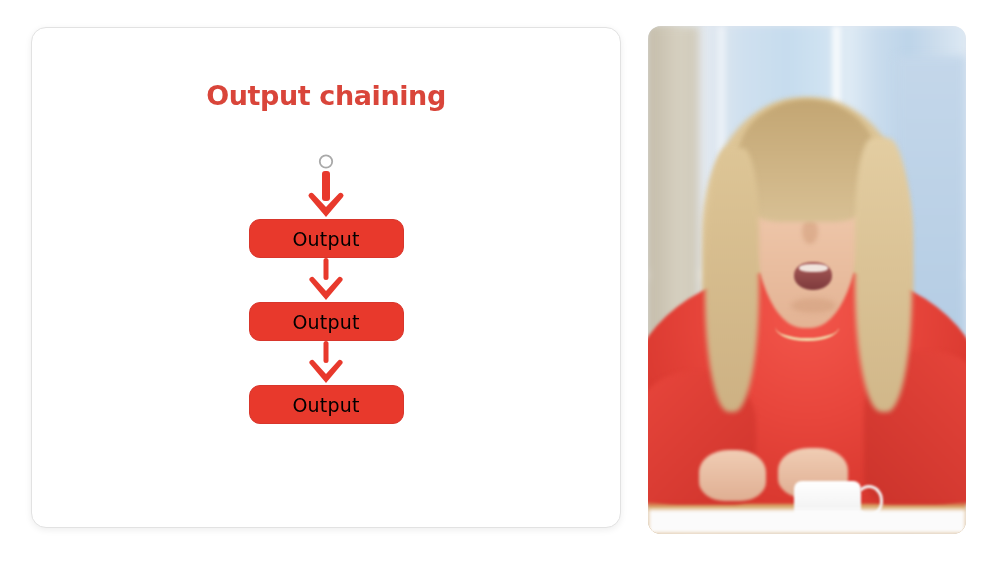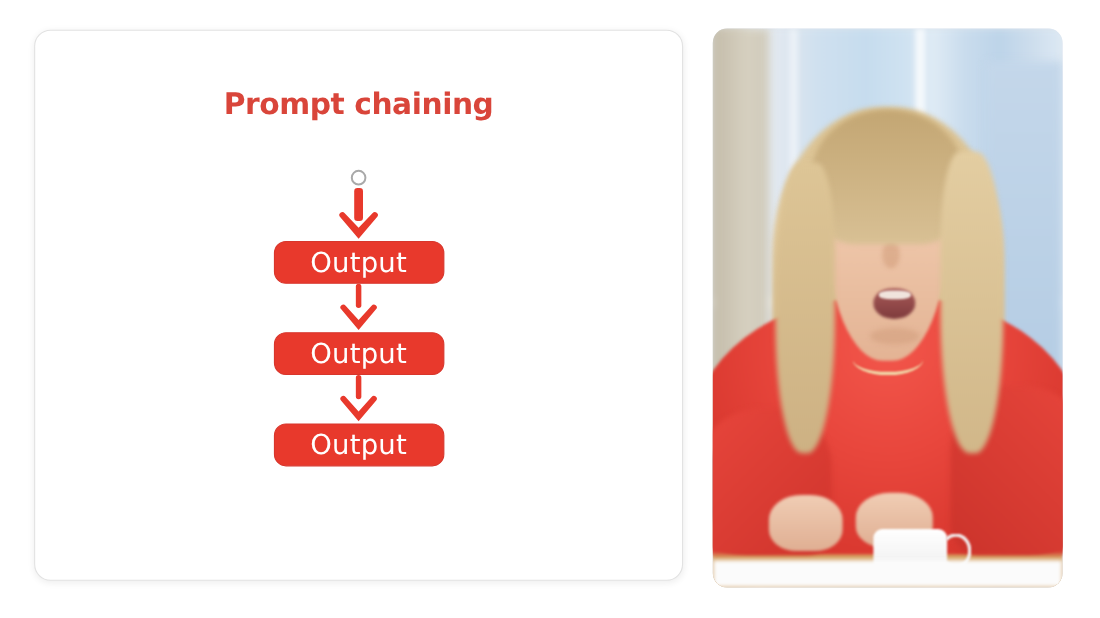--- a/index.html
+++ b/index.html
@@ -66,22 +66,22 @@
   .output-box {
     width: 155px;
     height: 39px;
     background: #e8392c;
     border: 1.5px solid #d8362c;
     border-radius: 11px;
     box-sizing: border-box;
     display: flex;
     align-items: center;
     justify-content: center;
-    color: #ffffff;
-    font-size: 25px;
+    color: #000000;
+    font-size: 19px;
     font-weight: 500;
     letter-spacing: 0.2px;
     font-family: "DejaVu Sans", "Liberation Sans", sans-serif;
   }
 
   
   #video-panel {
     position: absolute;
     left: 648px;
     top: 26px;
@@ -305,21 +305,21 @@
     left: 0; top: 0; right: 0; bottom: 0;
     backdrop-filter: blur(0.3px);
     pointer-events: none;
   }
 </style>
 </head>
 <body>
 
 <div id="slide-card">
 
-  <div id="slide-title">Prompt chaining</div>
+  <div id="slide-title">Output chaining</div>
 
   <div id="flow-diagram">
 
     <span class="start-node">
       <svg width="26" height="18" viewBox="0 0 26 18" aria-hidden="true">
         <circle cx="13" cy="8.5" r="6.2" fill="none" stroke="#a9a9a9" stroke-width="1.8"></circle>
       </svg>
     </span>
 
     <span class="arrow-connector">

